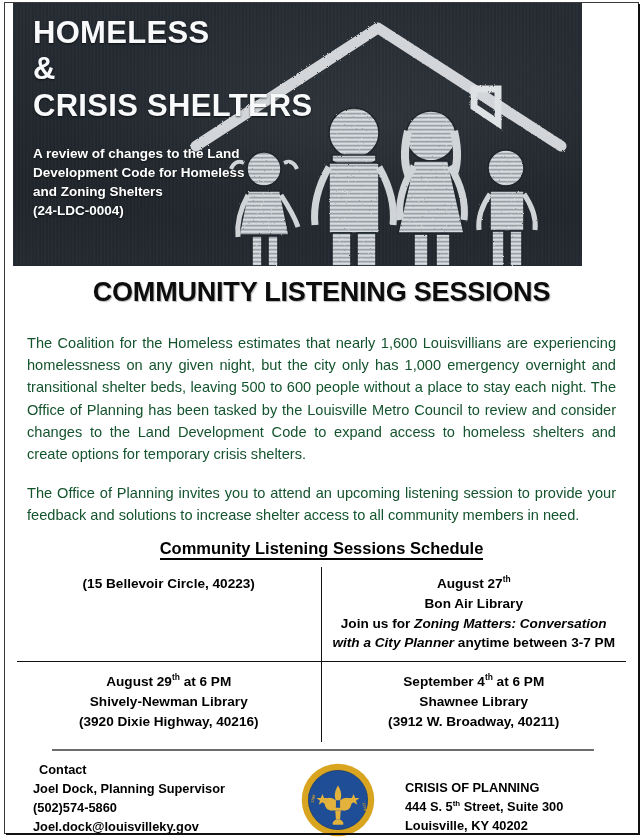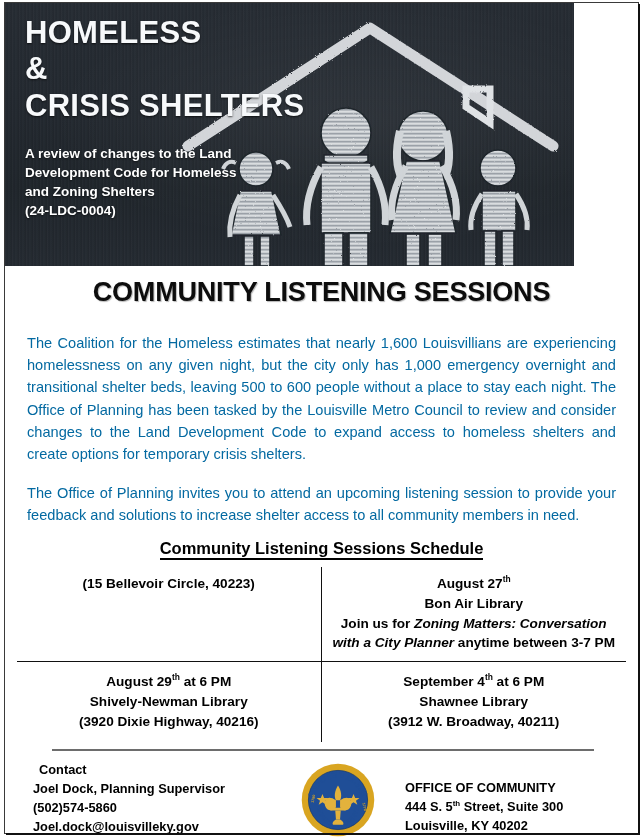--- a/index.html
+++ b/index.html
@@ -22,21 +22,21 @@
     pointer-events:none;
     z-index:40;
   }
   .page-frame:after{
     content:"";position:absolute;left:1px;top:1px;right:-2px;bottom:-2px;
     border-right:2px solid #111;border-bottom:2px solid #111;
   }
 
   
   .hero{
-    position:absolute;left:5px;top:3px;width:569px;height:263px;
+    position:absolute;left:13px;top:3px;width:569px;height:263px;
     background:
       linear-gradient(90deg, rgba(255,255,255,0.035) 0px, rgba(0,0,0,0.05) 2px, rgba(255,255,255,0.02) 4px, rgba(0,0,0,0.04) 6px),
       linear-gradient(180deg,#262c33 0%, #232930 35%, #1f252b 70%, #242a31 100%);
     background-size:7px 100%, 100% 100%;
     overflow:hidden;
   }
   .hero:after{
     content:"";position:absolute;inset:0;
     background:radial-gradient(ellipse at 62% 45%, rgba(255,255,255,0.055), rgba(0,0,0,0) 62%);
   }
@@ -66,21 +66,21 @@
   }
   .headline{
     text-align:center;
     font-size:27px;font-weight:bold;
     letter-spacing:-0.2px;
     color:#0d0d0d;
     margin:11px 0 6px 0;
     text-shadow:1px 1px 1px rgba(120,120,120,0.55);
   }
   .para{
-    font-size:14.6px;line-height:1.52;color:#0369a1;
+    font-size:14.6px;line-height:1.52;color:#14532d;
     margin:24px 22px 0 22px;
     text-align:justify;
   }
   .para.p1{text-align:justify;}
   .para.p2{margin-top:17px;}
 
   .sched-title{
     text-align:center;font-weight:bold;font-size:16.5px;color:#000;
     margin:13px 0 0 0;
   }
@@ -281,21 +281,21 @@
           <g fill="#e3b23c">
             <polygon points="29,42 31.2,47.4 37,47.4 32.3,50.9 34.1,56.4 29,53 23.9,56.4 25.7,50.9 21,47.4 26.8,47.4"></polygon>
             <polygon points="71,42 73.2,47.4 79,47.4 74.3,50.9 76.1,56.4 71,53 65.9,56.4 67.7,50.9 63,47.4 68.8,47.4"></polygon>
           </g>
           <text x="17" y="54" font-family="'Liberation Sans', sans-serif" font-size="5" font-weight="bold" fill="#d9a521" transform="rotate(-78 17 54)">1780</text>
           <text x="83" y="54" font-family="'Liberation Sans', sans-serif" font-size="5" font-weight="bold" fill="#d9a521" transform="rotate(78 83 54)">1778</text>
         </svg>
       </div>
 
       <div class="foot-right">
-        <div>OFFICE OF COMMUNITY</div>
+        <div>CRISIS OF PLANNING</div>
         <div><span>444 S. 5</span><sup>th</sup><span> Street, Suite 300</span></div>
         <div>Louisville, KY 40202</div>
       </div>
     </div>
   </div>
 
   <div class="page-frame"></div>
 </div>
 
 </body></html>

